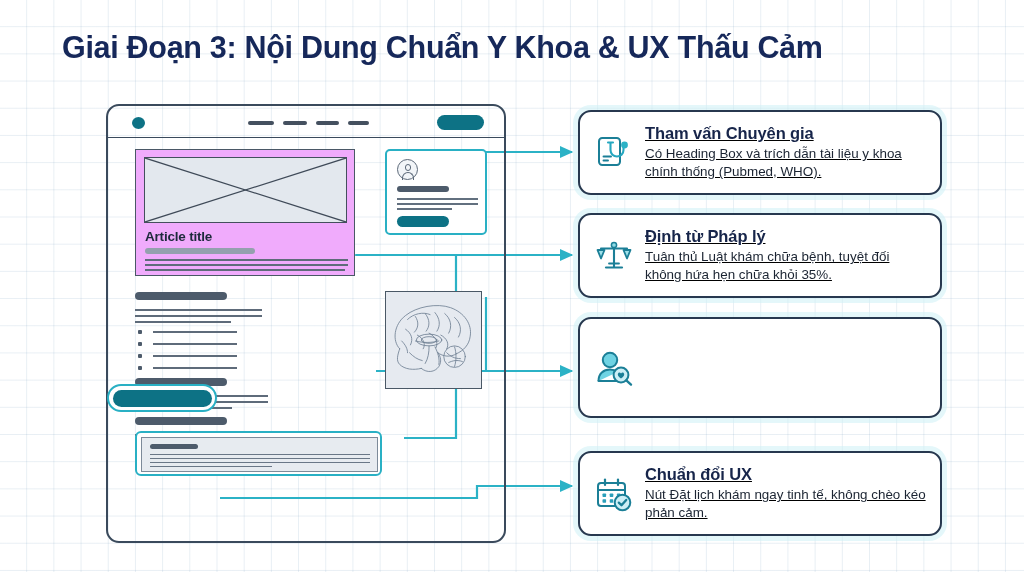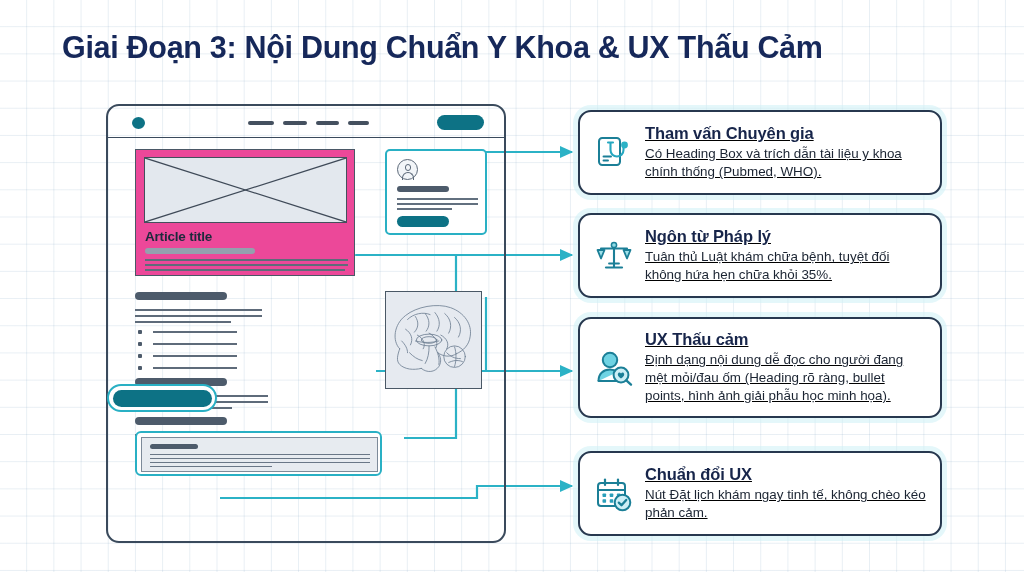--- a/index.html
+++ b/index.html
@@ -85,21 +85,21 @@
     border-radius: 8px;
     background: #0d7285;
   }
 
   
   .article-card {
     position: absolute;
     left: 27px; top: 43px;
     width: 220px; height: 127px;
     border: 1.5px solid #4a5866;
-    background: #ec4899;
+    background: #f0abfc;
   }
   .hero-img {
     position: absolute;
     left: 8px; top: 7px;
     width: 203px; height: 66px;
     border: 1.4px solid #444f5d;
     background: #e3e8ee;
   }
   .hero-img svg { display: block; width: 100%; height: 100%; }
 
@@ -479,39 +479,35 @@
         <line x1="19" y1="8" x2="19" y2="30" stroke="#1b7f97" stroke-width="2.1" stroke-linecap="round"></line>
         <line x1="6" y1="11.5" x2="32" y2="11.5" stroke="#1b7f97" stroke-width="2.1" stroke-linecap="round"></line>
         <circle cx="19" cy="8" r="2.6" fill="#8fdbe6" stroke="#1b7f97" stroke-width="1.5"></circle>
         <path d="M2.5,13 L9.5,13 L6,21.5 Z" fill="#9fe0ea" stroke="#1b7f97" stroke-width="1.8" stroke-linejoin="round"></path>
         <path d="M28.5,13 L35.5,13 L32,21.5 Z" fill="#9fe0ea" stroke="#1b7f97" stroke-width="1.8" stroke-linejoin="round"></path>
         <line x1="11" y1="30.5" x2="27" y2="30.5" stroke="#1b7f97" stroke-width="2.2" stroke-linecap="round"></line>
         <line x1="14" y1="26.5" x2="24" y2="26.5" stroke="#1b7f97" stroke-width="1.8" stroke-linecap="round"></line>
       </svg>
     </div>
     <div class="card-body">
-      <div class="card-title">Ngôn từ Pháp lý</div>
+      <div class="card-title">Định từ Pháp lý</div>
       <div class="card-desc">Tuân thủ Luật khám chữa bệnh, tuyệt đối không hứa hẹn chữa khỏi 35%.</div>
     </div>
   </div>
 
   <div class="card c3">
     <div class="card-icon">
       <svg width="38" height="38" viewBox="0 0 38 38" fill="none">
         <circle cx="15" cy="11" r="7.2" fill="#6fd3e3" stroke="#1b7f97" stroke-width="2"></circle>
         <path d="M3.5,32 C3.5,24.5 8.5,20.5 15,20.5 C18,20.5 20.5,21.4 22.5,23" fill="#6fd3e3" stroke="#1b7f97" stroke-width="2" stroke-linejoin="round"></path>
         <path d="M3.5,32 L22,32" stroke="#1b7f97" stroke-width="2" stroke-linecap="round"></path>
         <circle cx="26" cy="26" r="7.4" fill="#cdeff6" stroke="#1b7f97" stroke-width="2"></circle>
         <line x1="31.3" y1="31.3" x2="36" y2="35.6" stroke="#1b7f97" stroke-width="2.4" stroke-linecap="round"></line>
         <path d="M26,29.6 C23.4,27.6 22.4,26.2 22.9,24.7 C23.4,23.3 25.1,23.1 26,24.4 C26.9,23.1 28.6,23.3 29.1,24.7 C29.6,26.2 28.6,27.6 26,29.6 Z" fill="#1b7f97"></path>
       </svg>
-    </div>
-    <div class="card-body">
-      <div class="card-title">UX Thấu cảm</div>
-      <div class="card-desc">Định dạng nội dung dễ đọc cho người đang mệt mỏi/đau ốm (Heading rõ ràng, bullet points, hình ảnh giải phẫu học minh họa).</div>
     </div>
   </div>
 
   <div class="card c4">
     <div class="card-icon">
       <svg width="38" height="38" viewBox="0 0 38 38" fill="none">
         <rect x="3" y="8" width="27" height="23" rx="3" fill="#ffffff" stroke="#1b7f97" stroke-width="2"></rect>
         <line x1="3" y1="15" x2="30" y2="15" stroke="#1b7f97" stroke-width="2"></line>
         <line x1="10" y1="4.5" x2="10" y2="10" stroke="#1b7f97" stroke-width="2.2" stroke-linecap="round"></line>
         <line x1="23" y1="4.5" x2="23" y2="10" stroke="#1b7f97" stroke-width="2.2" stroke-linecap="round"></line>

